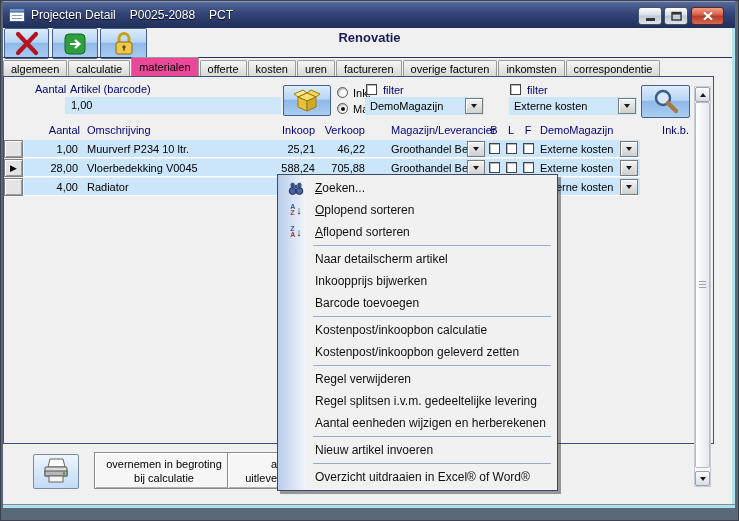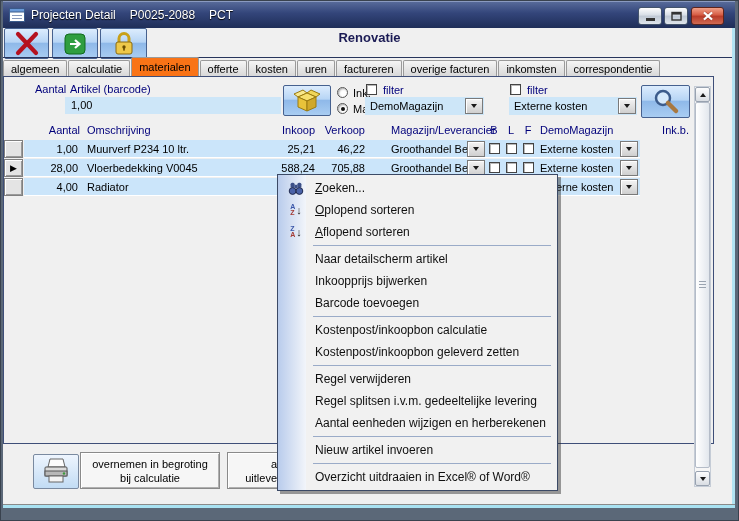--- a/index.html
+++ b/index.html
@@ -32,21 +32,21 @@
   .bluebtn { background:linear-gradient(180deg,#dcecfd 0%,#b7d5f5 45%,#8fb9e9 50%,#a9cdf2 100%);
     border:1px solid #46618f; border-radius:2px; display:flex; align-items:center; justify-content:center; }
   .subtitle { left:0; right:0; top:30px; text-align:center; font-size:13px; font-weight:bold; color:#1c1c55; }
   .hline { left:0; right:0; top:57px; height:1px; background:#27355c; }
 
   
   #tabstrip { position:absolute; left:3px; top:57px; height:19px; display:flex; align-items:flex-end; z-index:5; }
   .tab { height:16px; padding:0 7px; font-size:11px; color:#000; background:linear-gradient(#f5f5f5,#d8d8d8);
     border:1px solid #9a9a9a; border-bottom:none; border-radius:2px 2px 0 0; margin-right:1px;
     display:flex; align-items:center; white-space:nowrap; }
-  .tab.active { height:19px; background:#f97316; position:relative; z-index:6; }
+  .tab.active { height:19px; background:#ec4899; position:relative; z-index:6; }
 
   
   .grid-panel { left:3px; top:76px; width:711px; height:368px; border:1px solid #3e4e78; border-bottom:none; }
   #grid-bottom-line { left:3px; top:443px; width:711px; height:1px; background:#3e4e78; }
 
   .lbl { font-size:11px; color:#00007b; white-space:nowrap; position:absolute; }
   .cellt { font-size:11px; color:#000; white-space:nowrap; position:absolute; line-height:18px; }
 
   .field { background:#cde6f8; }
   .cb { width:11px; height:11px; background:#fff; border:1px solid #444; box-shadow:inset 1px 1px 0 #b8b8b8; }
@@ -287,21 +287,21 @@
 
   <div class="abs bluebtn" style="left:33px; top:454px; width:46px; height:35px; background:linear-gradient(180deg,#eef5fe,#c2dcf4); border-color:#7a8aa0;">
     <svg width="32" height="30" viewBox="0 0 32 30">
         <polygon points="10,2 23,2 25,10 8,10" fill="#fdfdfd" stroke="#666"></polygon>
         <rect x="5" y="10" width="22" height="9" rx="1" fill="#dcdcdc" stroke="#555"></rect>
         <rect x="5" y="14" width="22" height="5" fill="#b8b8b8" stroke="#555"></rect>
         <rect x="9" y="19" width="14" height="6" fill="#f4f4f4" stroke="#666"></rect>
         <circle cx="24" cy="16.5" r="1.2" fill="#3a9a3a"></circle>
       </svg>
   </div>
-  <div class="pushbtn" style="left:80px; top:452px; width:140px; height:37px;">
+  <div class="pushbtn" style="left:94px; top:452px; width:140px; height:37px;">
     <span>overnemen in begroting</span>
     <span>bij calculatie</span>
   </div>
   <div class="pushbtn" style="left:227px; top:452px; width:141px; height:37px; align-items:flex-start;">
     <span style="width:49px; text-align:right; display:block;">a</span>
     <span style="width:49px; text-align:right; display:block;">uitleve</span>
   </div>
 
   <div id="ctx-menu">
     <div class="mstrip"></div>

